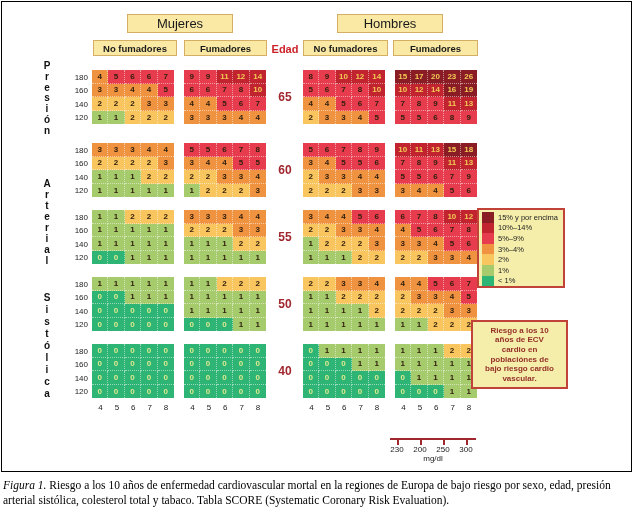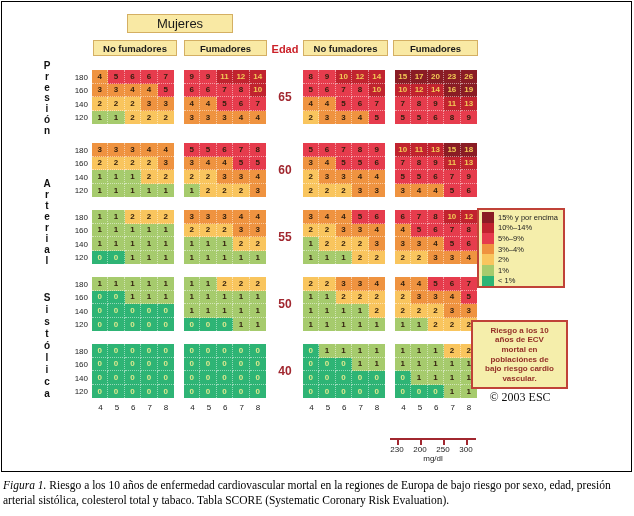--- a/index.html
+++ b/index.html
@@ -61,20 +61,21 @@
              font-size:11.5px; color:#000; line-height:1.28; text-align:left; }
   .caption .fig-label { font-style:italic; }
 </style>
 </head>
 <body>
 
 <div class="screenshot">
   <div class="frame">
 
     <div class="hdr-box hdr-main" style="left:125px; top:12px; width:106px;">Mujeres</div>
+    <div class="hdr-box hdr-main" style="left:335px; top:12px; width:106px;">Hombres</div>
 
     <div class="hdr-box hdr-sub" style="left:91px; top:38px; width:84px;">No fumadores</div>
     <div class="hdr-box hdr-sub" style="left:182px; top:38px; width:83px;">Fumadores</div>
     <div class="edad-hdr" style="left:266px; top:41px; width:34px;">Edad</div>
     <div class="hdr-box hdr-sub" style="left:301px; top:38px; width:85px;">No fumadores</div>
     <div class="hdr-box hdr-sub" style="left:391px; top:38px; width:85px;">Fumadores</div>
 
     <div id="chart-layer">
         <div class="age-lab" style="left: 268px; top: 88px;">65</div>
         <div class="sbp-lab" style="left: 66px; top: 70.5px;">180</div>
@@ -621,27 +622,26 @@
         </div>
         <div class="legend-row">
           <div class="legend-swatch" style="background: rgb(46, 180, 117);"></div>
           <div class="legend-label">&lt; 1%</div>
         </div>
       </div>
 
     <div class="note-box" id="note-box">
         <div>Riesgo a los 10</div>
         <div>años de ECV</div>
-        <div>mortal en</div>
+        <div>cardio en</div>
         <div>poblaciónes de</div>
         <div>bajo riesgo cardio</div>
         <div>vascular.</div>
       </div>
 
-    <div class="copyright">© 2003 ESC</div>
 
 
     <div class="ruler">
       <div class="ruler-line"></div>
       <div class="ruler-tick" style="left:7px;"></div>
       <div class="ruler-tick" style="left:30px;"></div>
       <div class="ruler-tick" style="left:53px;"></div>
       <div class="ruler-tick" style="left:76px;"></div>
       <div class="ruler-lab" style="left:-4px;">230</div>
       <div class="ruler-lab" style="left:19px;">200</div>

